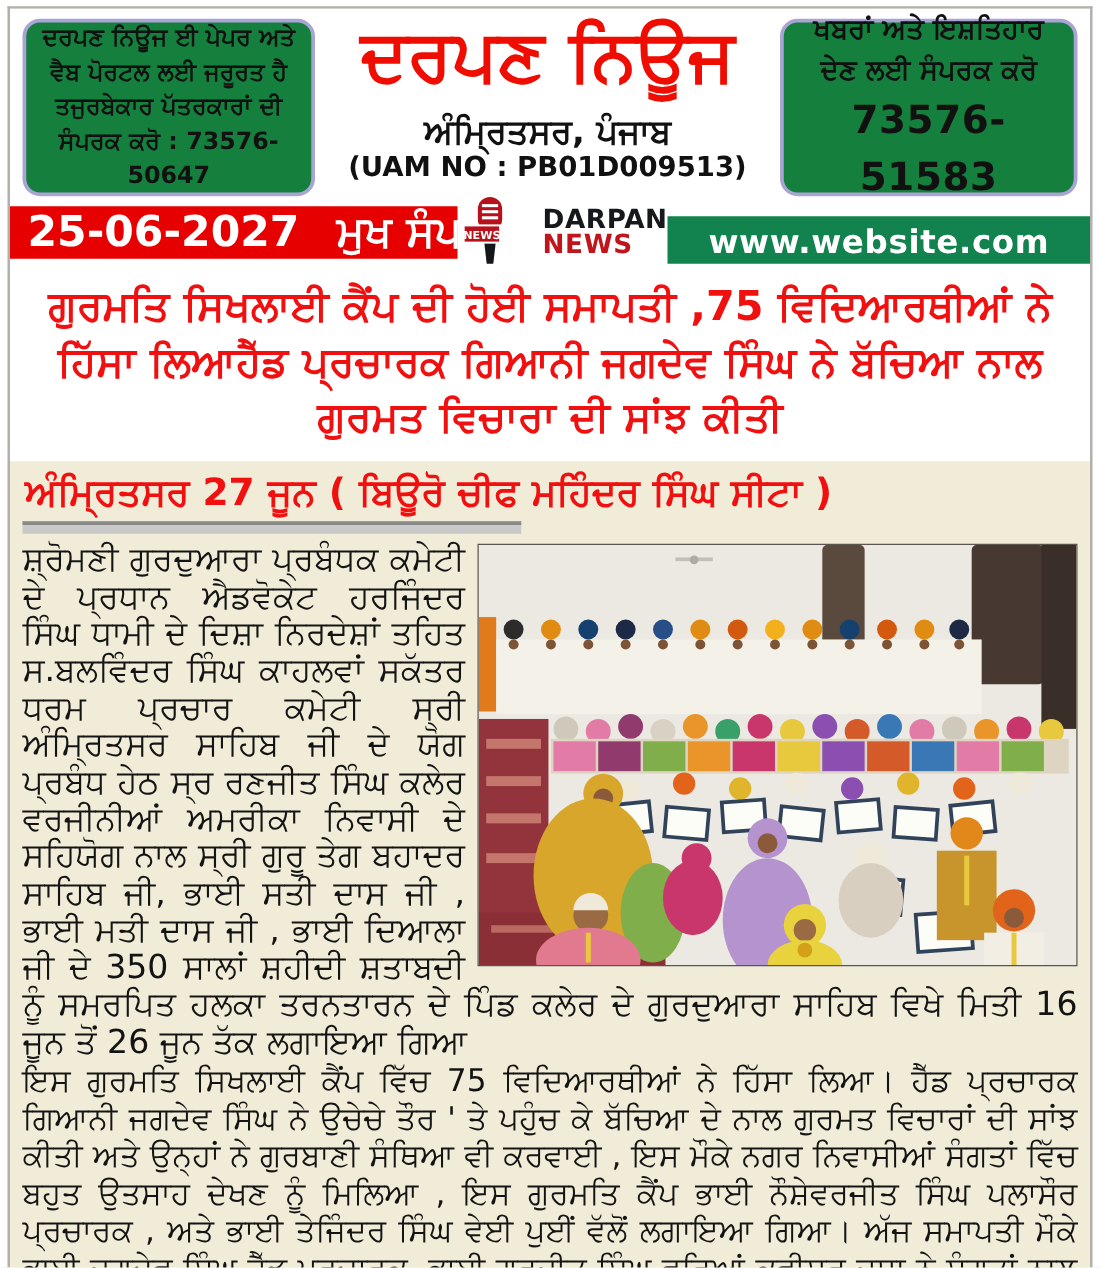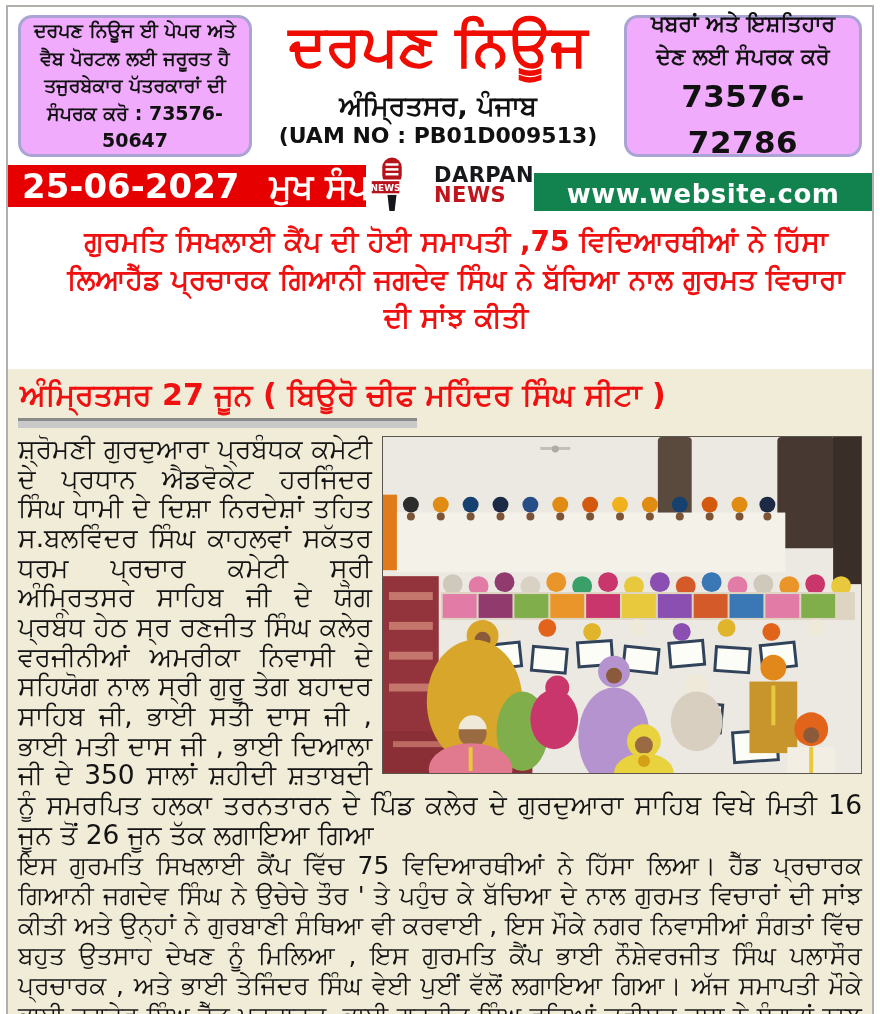--- a/index.html
+++ b/index.html
@@ -8,21 +8,21 @@
     background:#ffffff;font-family:"DejaVu Sans",sans-serif;
   }
   .frame{
     position:absolute;left:6px;right:6px;top:5px;bottom:0;
     border:2px solid #b3b0ac;border-bottom:none;background:#fff;
     display:flex;flex-direction:column;
   }
   
   .header{display:flex;align-items:stretch;height:142px;padding:8px 10px 2px;gap:10px;background:#fff;}
   .side-box{
-    border:3px solid #a9a4d4;border-radius:14px;background:#f0abfc;
+    border:3px solid #a9a4d4;border-radius:14px;background:#15803d;
     display:flex;flex-direction:column;justify-content:center;align-items:center;
     padding:4px 10px;color:#111;text-align:center;
   }
   .side-box.left{width:208px;font-size:19px;font-weight:bold;line-height:1.45;}
   .side-box.right{width:212px;font-size:22px;font-weight:bold;line-height:1.5;}
   .side-box.right .phone{font-size:31px;font-weight:bold;letter-spacing:.5px;}
   .masthead{flex:1;text-align:center;display:flex;flex-direction:column;justify-content:flex-start;}
   .masthead .title{color:#ee0d00;font-size:57px;font-weight:bold;line-height:1.0;margin-top:2px;}
   .masthead .location{color:#111;font-size:27px;font-weight:bold;margin-top:16px;}
   .masthead .uam{color:#111;font-size:22px;font-weight:bold;margin-top:1px;}
@@ -37,22 +37,22 @@
   .logo-word{line-height:.95;font-weight:bold;font-size:21px;letter-spacing:.5px;}
   .logo-word .top{color:#17181c;}
   .logo-word .bottom{color:#c0151c;}
   .webbar{
     background:#12824e;color:#fff;font-weight:bold;font-size:26px;
     height:42px;display:flex;align-items:center;justify-content:center;
     width:356px;letter-spacing:.5px;cursor:pointer;margin-top:16px;
   }
   
   .headline{
-    background:#fff;color:#f01010;font-weight:bold;font-size:28px;
-    line-height:1.35;text-align:center;padding:12px 16px 10px;min-height:136px;margin-left:32px;
+    background:#fff;color:#f01010;font-weight:bold;font-size:33px;
+    line-height:1.35;text-align:center;padding:12px 16px 10px;min-height:136px;
   }
   
   .content{flex:1;background:#f1ecd8;padding:4px 8px 0;position:relative;}
   .dateline{color:#f01010;font-weight:bold;font-size:30px;padding:4px 4px 2px;}
   .rule{height:7px;width:47%;background:#c9c9c9;border-top:3px solid #8a8a8a;margin:3px 0 6px 2px;}
   .bodytext{color:#141414;text-align:justify;}
   .photo{
     float:right;width:480px;height:338px;margin:2px 0 8px 10px;
     border:1px solid #5a554e;box-sizing:border-box;background:#ece9e3;
   }
@@ -76,21 +76,21 @@
 
     <div class="masthead">
       <div class="title">ਦਰਪਣ ਨਿਊਜ</div>
       <div class="location">ਅੰਮ੍ਰਿਤਸਰ, ਪੰਜਾਬ</div>
       <div class="uam">(UAM NO : PB01D009513)</div>
     </div>
 
     <div class="side-box right">
       <span>ਖਬਰਾਂ ਅਤੇ ਇਸ਼ਤਿਹਾਰ</span>
       <span>ਦੇਣ ਲਈ ਸੰਪਰਕ ਕਰੋ</span>
-      <span class="phone">73576-72786</span>
+      <span class="phone">73576-51583</span>
     </div>
   </div>
 
   <div class="infobar">
     <div class="datebar">
       <span>25-06-2027</span>
       <span>ਮੁਖ ਸੰਪਾਦਕ ਕੰਵਲਜੀਤ ਸਿੰਘ</span>
     </div>
 
     <div class="logo">

